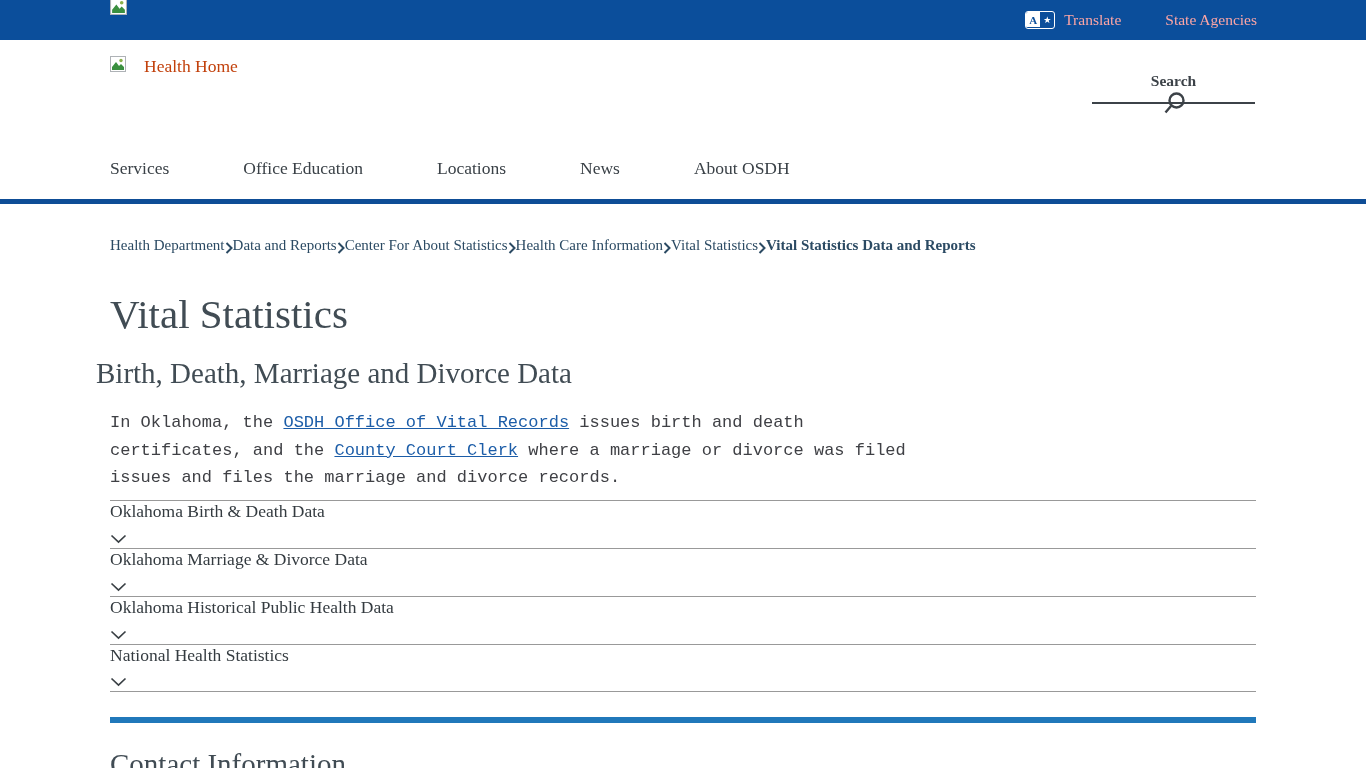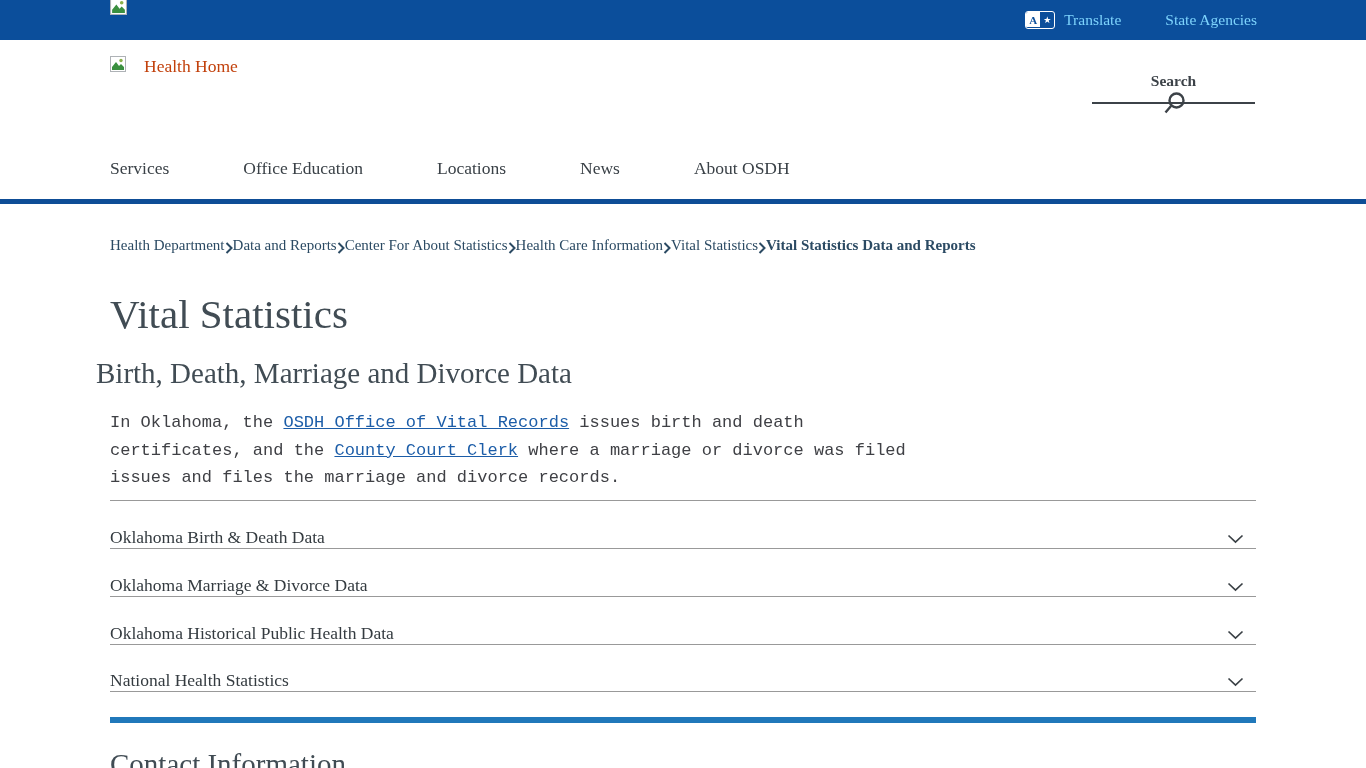--- a/index.html
+++ b/index.html
@@ -5,21 +5,21 @@
   * { margin:0; padding:0; box-sizing:border-box; }
   html,body { width:1366px; height:768px; overflow:hidden; background:#fff;
               font-family:"Liberation Serif", serif; }
   .stage { position:relative; width:1366px; height:768px; }
 
   
   .topbar { position:absolute; left:0; top:0; width:1366px; height:40px;
             background:#0b4e9b; z-index:3; }
   .topbar-inner { position:absolute; right:109px; top:0; height:40px;
                   display:flex; align-items:center; gap:44px; }
-  .topbar a, .topbar .tb-item { color:#7dd3fc; font-size:15.5px; text-decoration:none;
+  .topbar a, .topbar .tb-item { color:#fca5a5; font-size:15.5px; text-decoration:none;
             display:flex; align-items:center; gap:9px; cursor:pointer; }
   .translate-icon { display:inline-flex; border:1.5px solid #fff; border-radius:3px;
                     overflow:hidden; height:18px; }
   .translate-icon .ti-a { width:14px; height:15px; background:#fff; color:#0b4e9b;
         font-weight:bold; font-size:11px; display:flex; align-items:center;
         justify-content:center; }
   .translate-icon .ti-a::before { content:"A"; }
   .translate-icon .ti-star { width:14px; height:15px; color:#fff; font-size:9px;
         display:flex; align-items:center; justify-content:center; }
   .translate-icon .ti-star::before { content:"★"; }
@@ -57,22 +57,22 @@
         font-weight:400; color:#414c54; }
   .page-subtitle { position:absolute; left:96px; top:357px; font-size:29px;
         font-weight:400; color:#414c54; }
   .intro { position:absolute; left:110px; top:409px; width:830px; font-size:17px;
         line-height:27.5px; color:#3f4045;font-family:Liberation Mono, monospace; }
   .intro a { color:#1c5da8; text-decoration:underline; cursor:pointer; }
 
   
   .accordions { position:absolute; left:110px; top:500px; width:1146px; }
   .acc-row { height:48px; border-top:1px solid #999999; display:flex;
-        align-items:flex-end; justify-content:space-between; cursor:pointer;
-        padding-right:12px; }
+        align-items:flex-start; justify-content:space-between; cursor:pointer;
+        padding-right:12px;flex-direction:column; }
   .acc-row:last-child { border-bottom:1px solid #999999; }
   .acc-label { font-size:17.5px; color:#343b40; }
 
   
   .blue-divider { position:absolute; left:110px; top:717px; width:1146px;
         height:6px; background:#2078ba; }
   .contact-heading { position:absolute; left:110px; top:748px; font-size:29px;
         font-weight:400; color:#414c54; }
 </style>
 </head>

